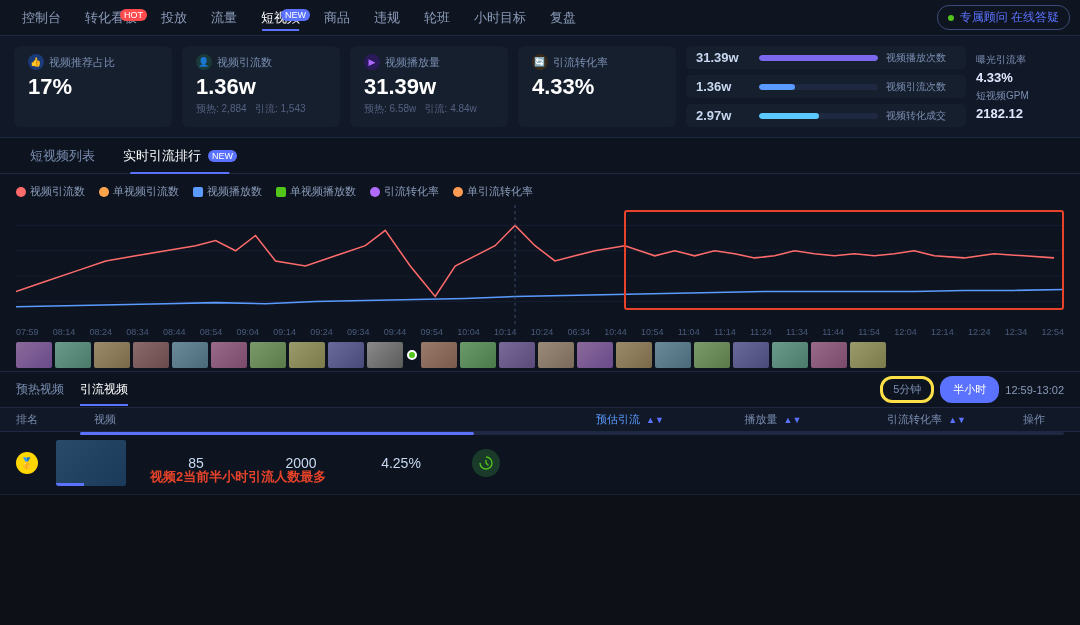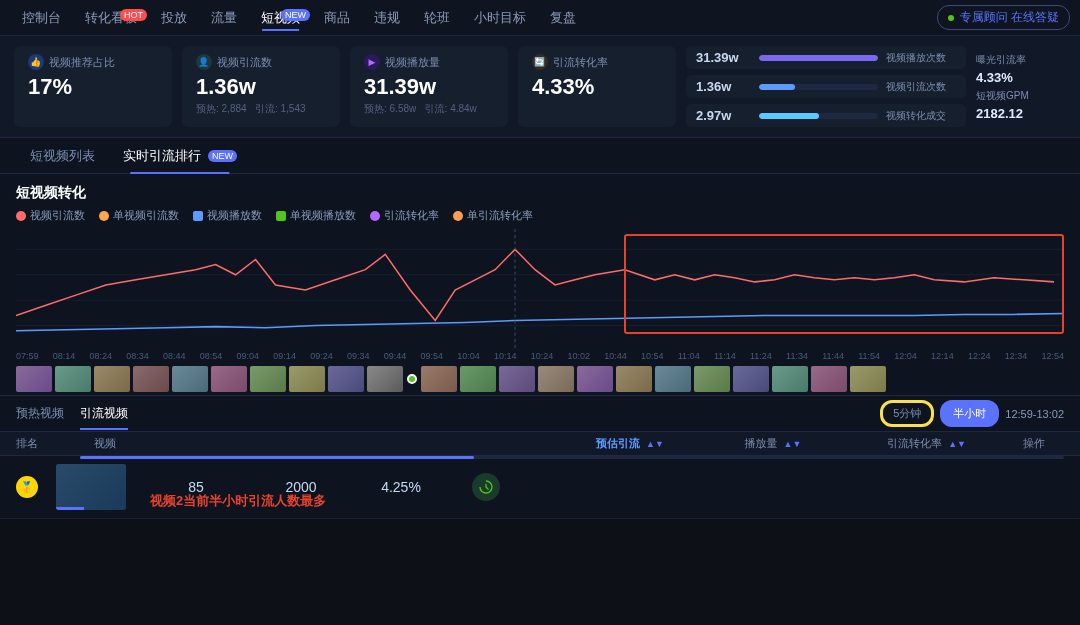--- a/index.html
+++ b/index.html
@@ -366,21 +366,21 @@
       align-items: center;
       padding: 4px 16px;
       background: #111827;
       border-bottom: 1px solid #1e2840;
       font-size: 11px;
       color: #7a8db0;
       gap: 38px;
     }
     .th-rank { width: 40px; }
     .th-video { flex: 1; }
-    .th-flow { width: 120px; text-align: center; color: #5b9bff; font-weight: bold; }
+    .th-flow { width: 120px; text-align: center; color: #5b9bff; }
     .th-play { width: 90px; text-align: center; }
     .th-rate { width: 110px; text-align: right; }
     .th-action { width: 60px; text-align: center; }
     .sort-icon { display: inline-block; margin-left: 3px; color: #5b72ff; font-size: 9px; }
 
     .table-row-wrap {
       display: flex;
       align-items: center;
       padding: 8px 16px;
       background: #0d1420;
@@ -579,21 +579,20 @@
   <div class="sub-tab">
     <span>短视频列表</span>
   </div>
   <div class="sub-tab active" style="position:relative">
     <span>实时引流排行</span>
     <span class="nav-badge nav-badge-new" style="position:relative;top:0;right:0;">NEW</span>
   </div>
 </div>
 
 <div class="chart-section">
-  <div class="chart-title">短视频转化</div>
   <div class="chart-legend">
     <div class="legend-item">
       <div class="legend-dot" style="background:#ff6b6b;"></div>
       <span>视频引流数</span>
     </div>
     <div class="legend-item">
       <div class="legend-dot" style="background:#ffa64d;"></div>
       <span>单视频引流数</span>
     </div>
     <div class="legend-item">
@@ -643,21 +642,21 @@
       <span>08:54</span>
       <span>09:04</span>
       <span>09:14</span>
     <span>09:24</span>
       <span>09:34</span>
       <span>09:44</span>
       <span>09:54</span>
     <span>10:04</span>
       <span>10:14</span>
       <span>10:24</span>
-      <span>10:02</span>
+      <span>06:34</span>
     <span>10:44</span>
       <span>10:54</span>
       <span>11:04</span>
       <span>11:14</span>
     <span>11:24</span>
       <span>11:34</span>
       <span>11:44</span>
       <span>11:54</span>
     <span>12:04</span>
       <span>12:14</span>

